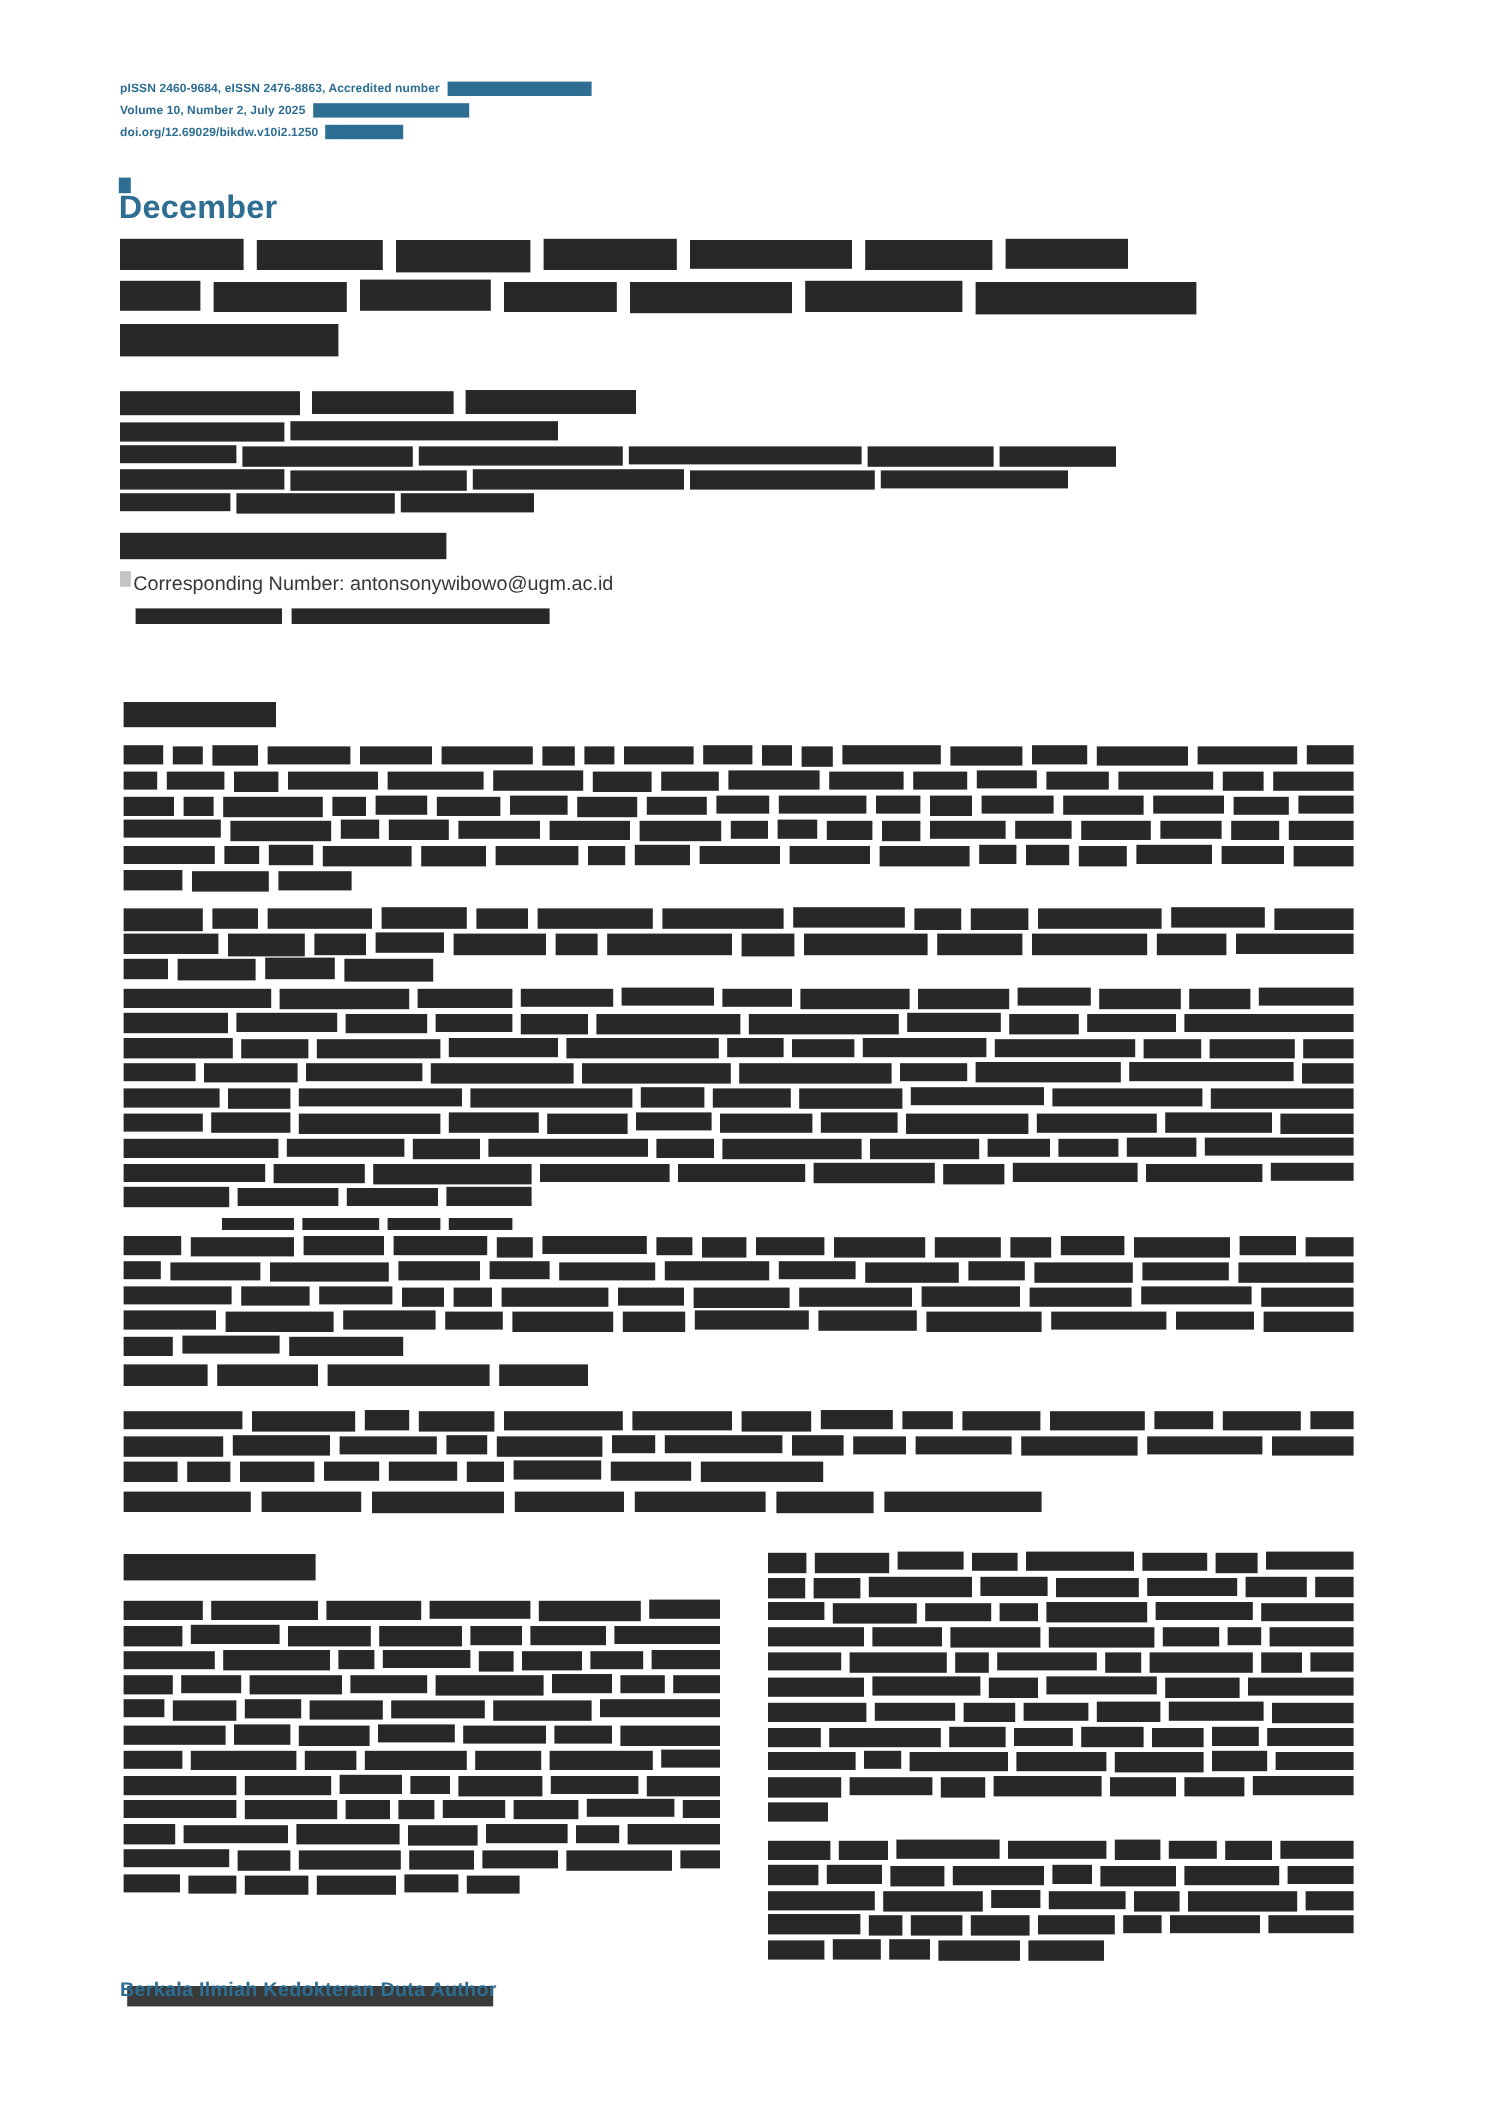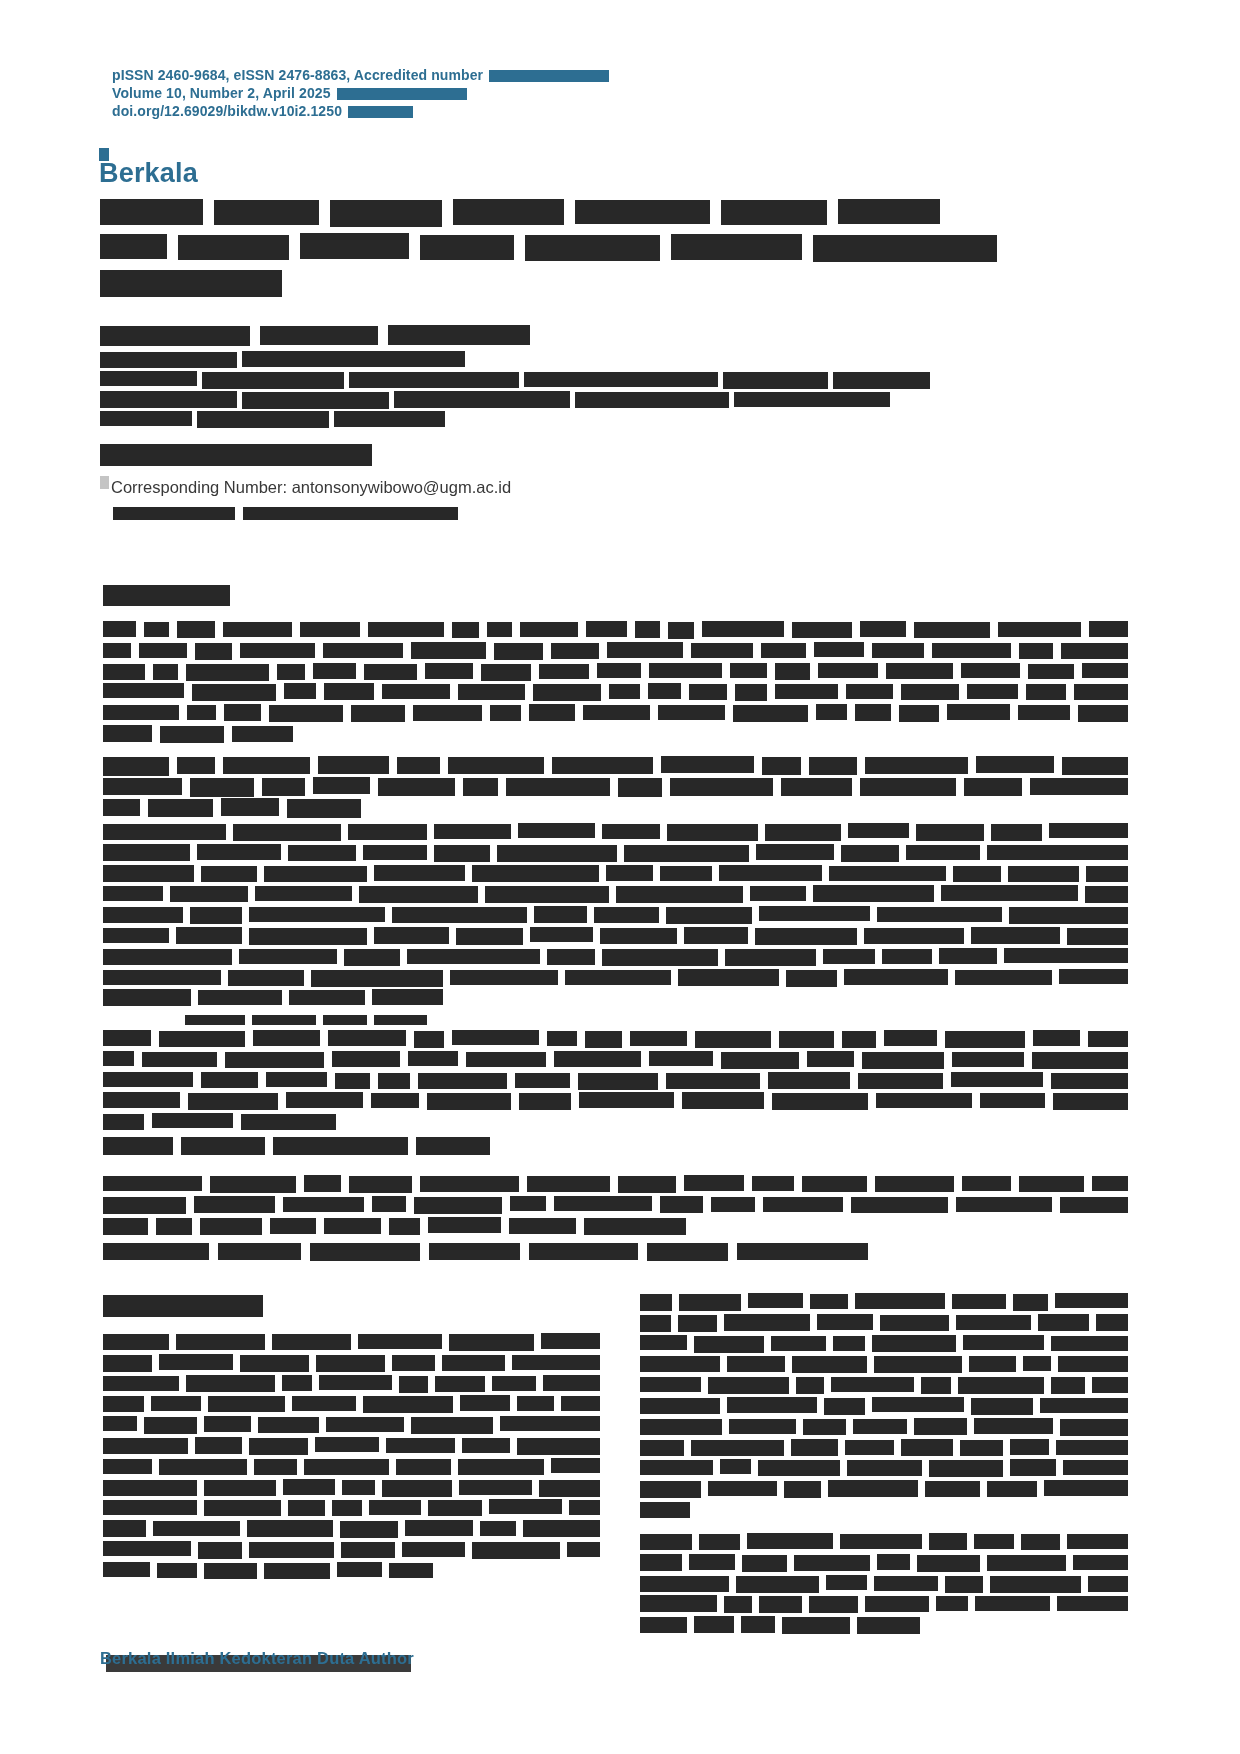--- a/index.html
+++ b/index.html
@@ -9,25 +9,24 @@
     height:1754px;
     background:#ffffff;
     font-family:"Liberation Sans", sans-serif;
     margin:0 auto;
     overflow:hidden;
   }
   
   .journal-header{
     position:absolute;
     left:100px; top:66px;
-    font-size:14px;
+    font-size:10px;
     font-weight:600;
     line-height:18px;
     letter-spacing:.1px;
-    margin-left:12px;
   }
   .journal-header .hline{white-space:nowrap;}
   .inline-redact{
     display:inline-block;
     height:12px;
     vertical-align:middle;
     margin-left:6px;
   }
   
   .research-square{position:absolute;left:99px;top:148px;width:10px;height:13px;}
@@ -72,29 +71,29 @@
 </head>
 <body>
 
 <div class="page">
 
   <div class="journal-header" style="color: rgb(45, 110, 146);">
     <div class="hline">
       <span>pISSN 2460-9684, eISSN 2476-8863, Accredited number</span><span class="inline-redact" style="width: 120px; background: rgb(45, 110, 146);"></span>
     </div>
     <div class="hline">
-      <span>Volume 10, Number 2, April 2025</span><span class="inline-redact" style="width: 130px; background: rgb(45, 110, 146);"></span>
+      <span>Volume 10, Number 2, July 2025</span><span class="inline-redact" style="width: 130px; background: rgb(45, 110, 146);"></span>
     </div>
     <div class="hline">
       <span>doi.org/12.69029/bikdw.v10i2.1250</span><span class="inline-redact" style="width: 65px; background: rgb(45, 110, 146);"></span>
     </div>
   </div>
 
   <div class="research-square" style="background: rgb(45, 110, 146);"></div>
-  <div class="research-label" style="color: rgb(45, 110, 146);">Berkala</div>
+  <div class="research-label" style="color: rgb(45, 110, 146);">December</div>
 
   <div class="correspondence" style="color: rgb(56, 56, 56);">
     <span class="corr-marker" style="background: rgb(196, 196, 196);"></span><span>Corresponding Number: antonsonywibowo@ugm.ac.id</span>
   </div>
 
   <div class="redaction-layer" id="redactions">
       <div class="redaction-block" style="left: 100px; top: 200px;">
         <div class="redaction-line" style="top: 0px; height: 24px;">
           <span class="redaction-word" style="left: 0px; width: 103px; height: 26px; top: -1px; background: rgb(40, 40, 40);"></span>
           <span class="redaction-word" style="left: 114px; width: 105px; height: 25px; top: 0px; background: rgb(40, 40, 40);"></span>

